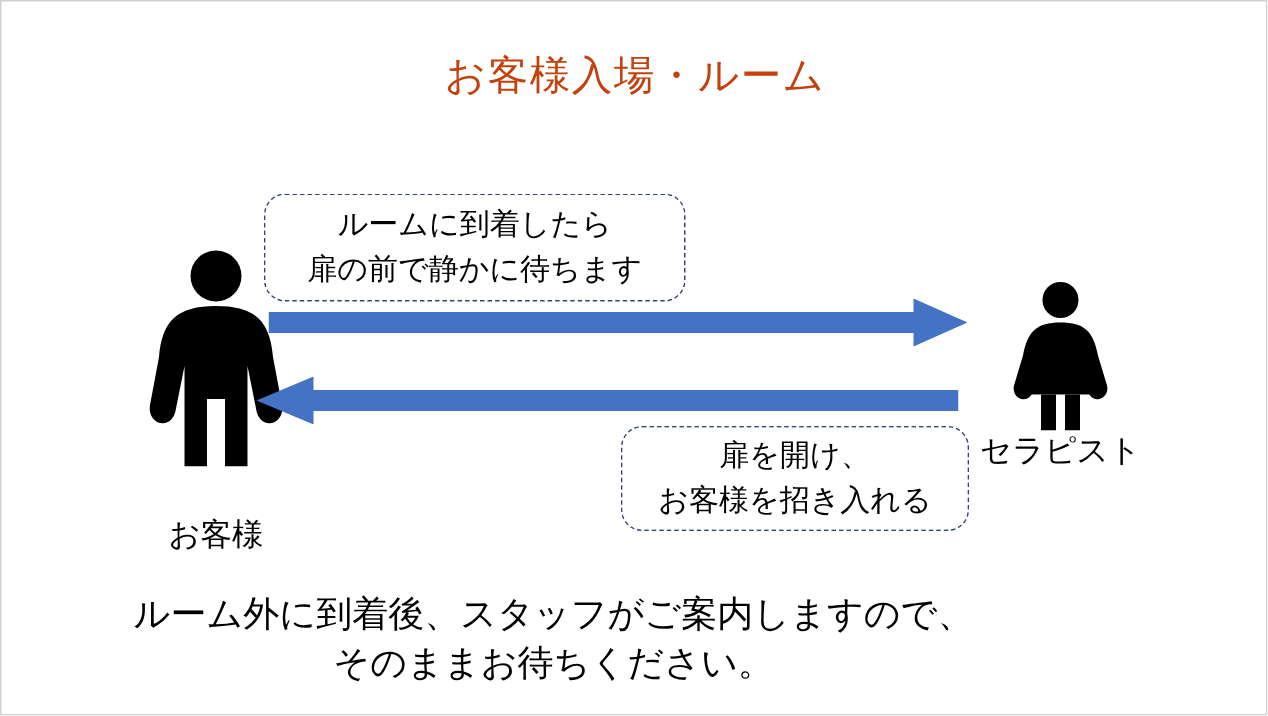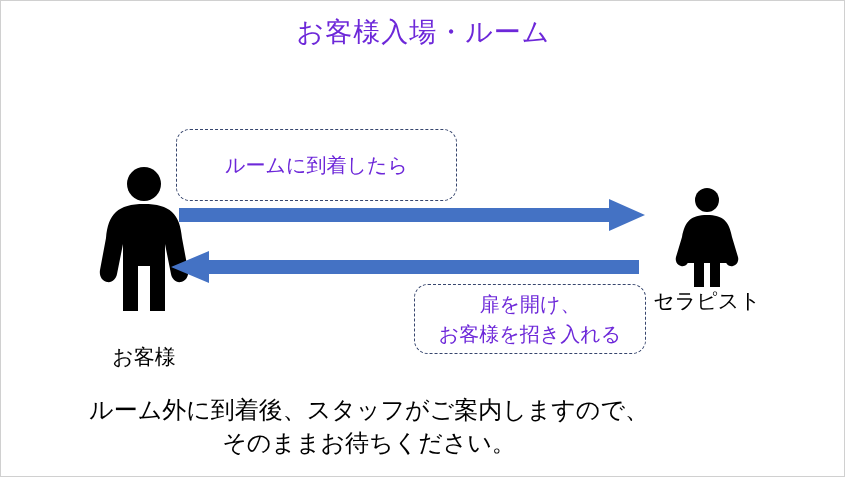--- a/index.html
+++ b/index.html
@@ -19,27 +19,27 @@
     background: #ffffff;
     border: 1px solid #d0d0d0;
     box-sizing: border-box;
     overflow: hidden;
   }
 
   
   .slide-title {
     position: absolute;
     left: 0;
-    top: 14px;
+    top: 32px;
     width: 845px;
     text-align: center;
     font-size: 27px;
     line-height: 34px;
     letter-spacing: 1px;
-    color: #6d28d9;
+    color: #c2410c;
     white-space: nowrap;
   }
 
   
   .figure {
     position: absolute;
   }
   .figure-customer {
     left: 95px;
     top: 165px;
@@ -106,21 +106,21 @@
     position: absolute;
     box-sizing: border-box;
     border: 1px dashed #36456d;
     border-radius: 14px;
     background: #ffffff;
     display: flex;
     flex-direction: column;
     align-items: center;
     justify-content: center;
     text-align: center;
-    color: #6d28d9;
+    color: #000000;
     font-size: 20px;
     line-height: 30px;
   }
   .callout-wait {
     left: 175px;
     top: 128px;
     width: 281px;
     height: 72px;
   }
   .callout-open {
@@ -180,20 +180,21 @@
   </div>
 
   <div class="arrow arrow-back">
     <svg viewBox="0 0 468 32" xmlns="http://www.w3.org/2000/svg" aria-hidden="true">
       <path d="M468 9 L38 9 L38 0 L0 16 L38 32 L38 23 L468 23 Z" fill="#4472C4"></path>
     </svg>
   </div>
 
   <div class="callout callout-wait">
     <div class="callout-line">ルームに到着したら</div>
+    <div class="callout-line">扉の前で静かに待ちます</div>
   </div>
 
   <div class="callout callout-open">
     <div class="callout-line">扉を開け、</div>
     <div class="callout-line">お客様を招き入れる</div>
   </div>
 
   <div class="caption">
     <div class="caption-line">ルーム外に到着後、スタッフがご案内しますので、</div>
     <div class="caption-line">そのままお待ちください。</div>

